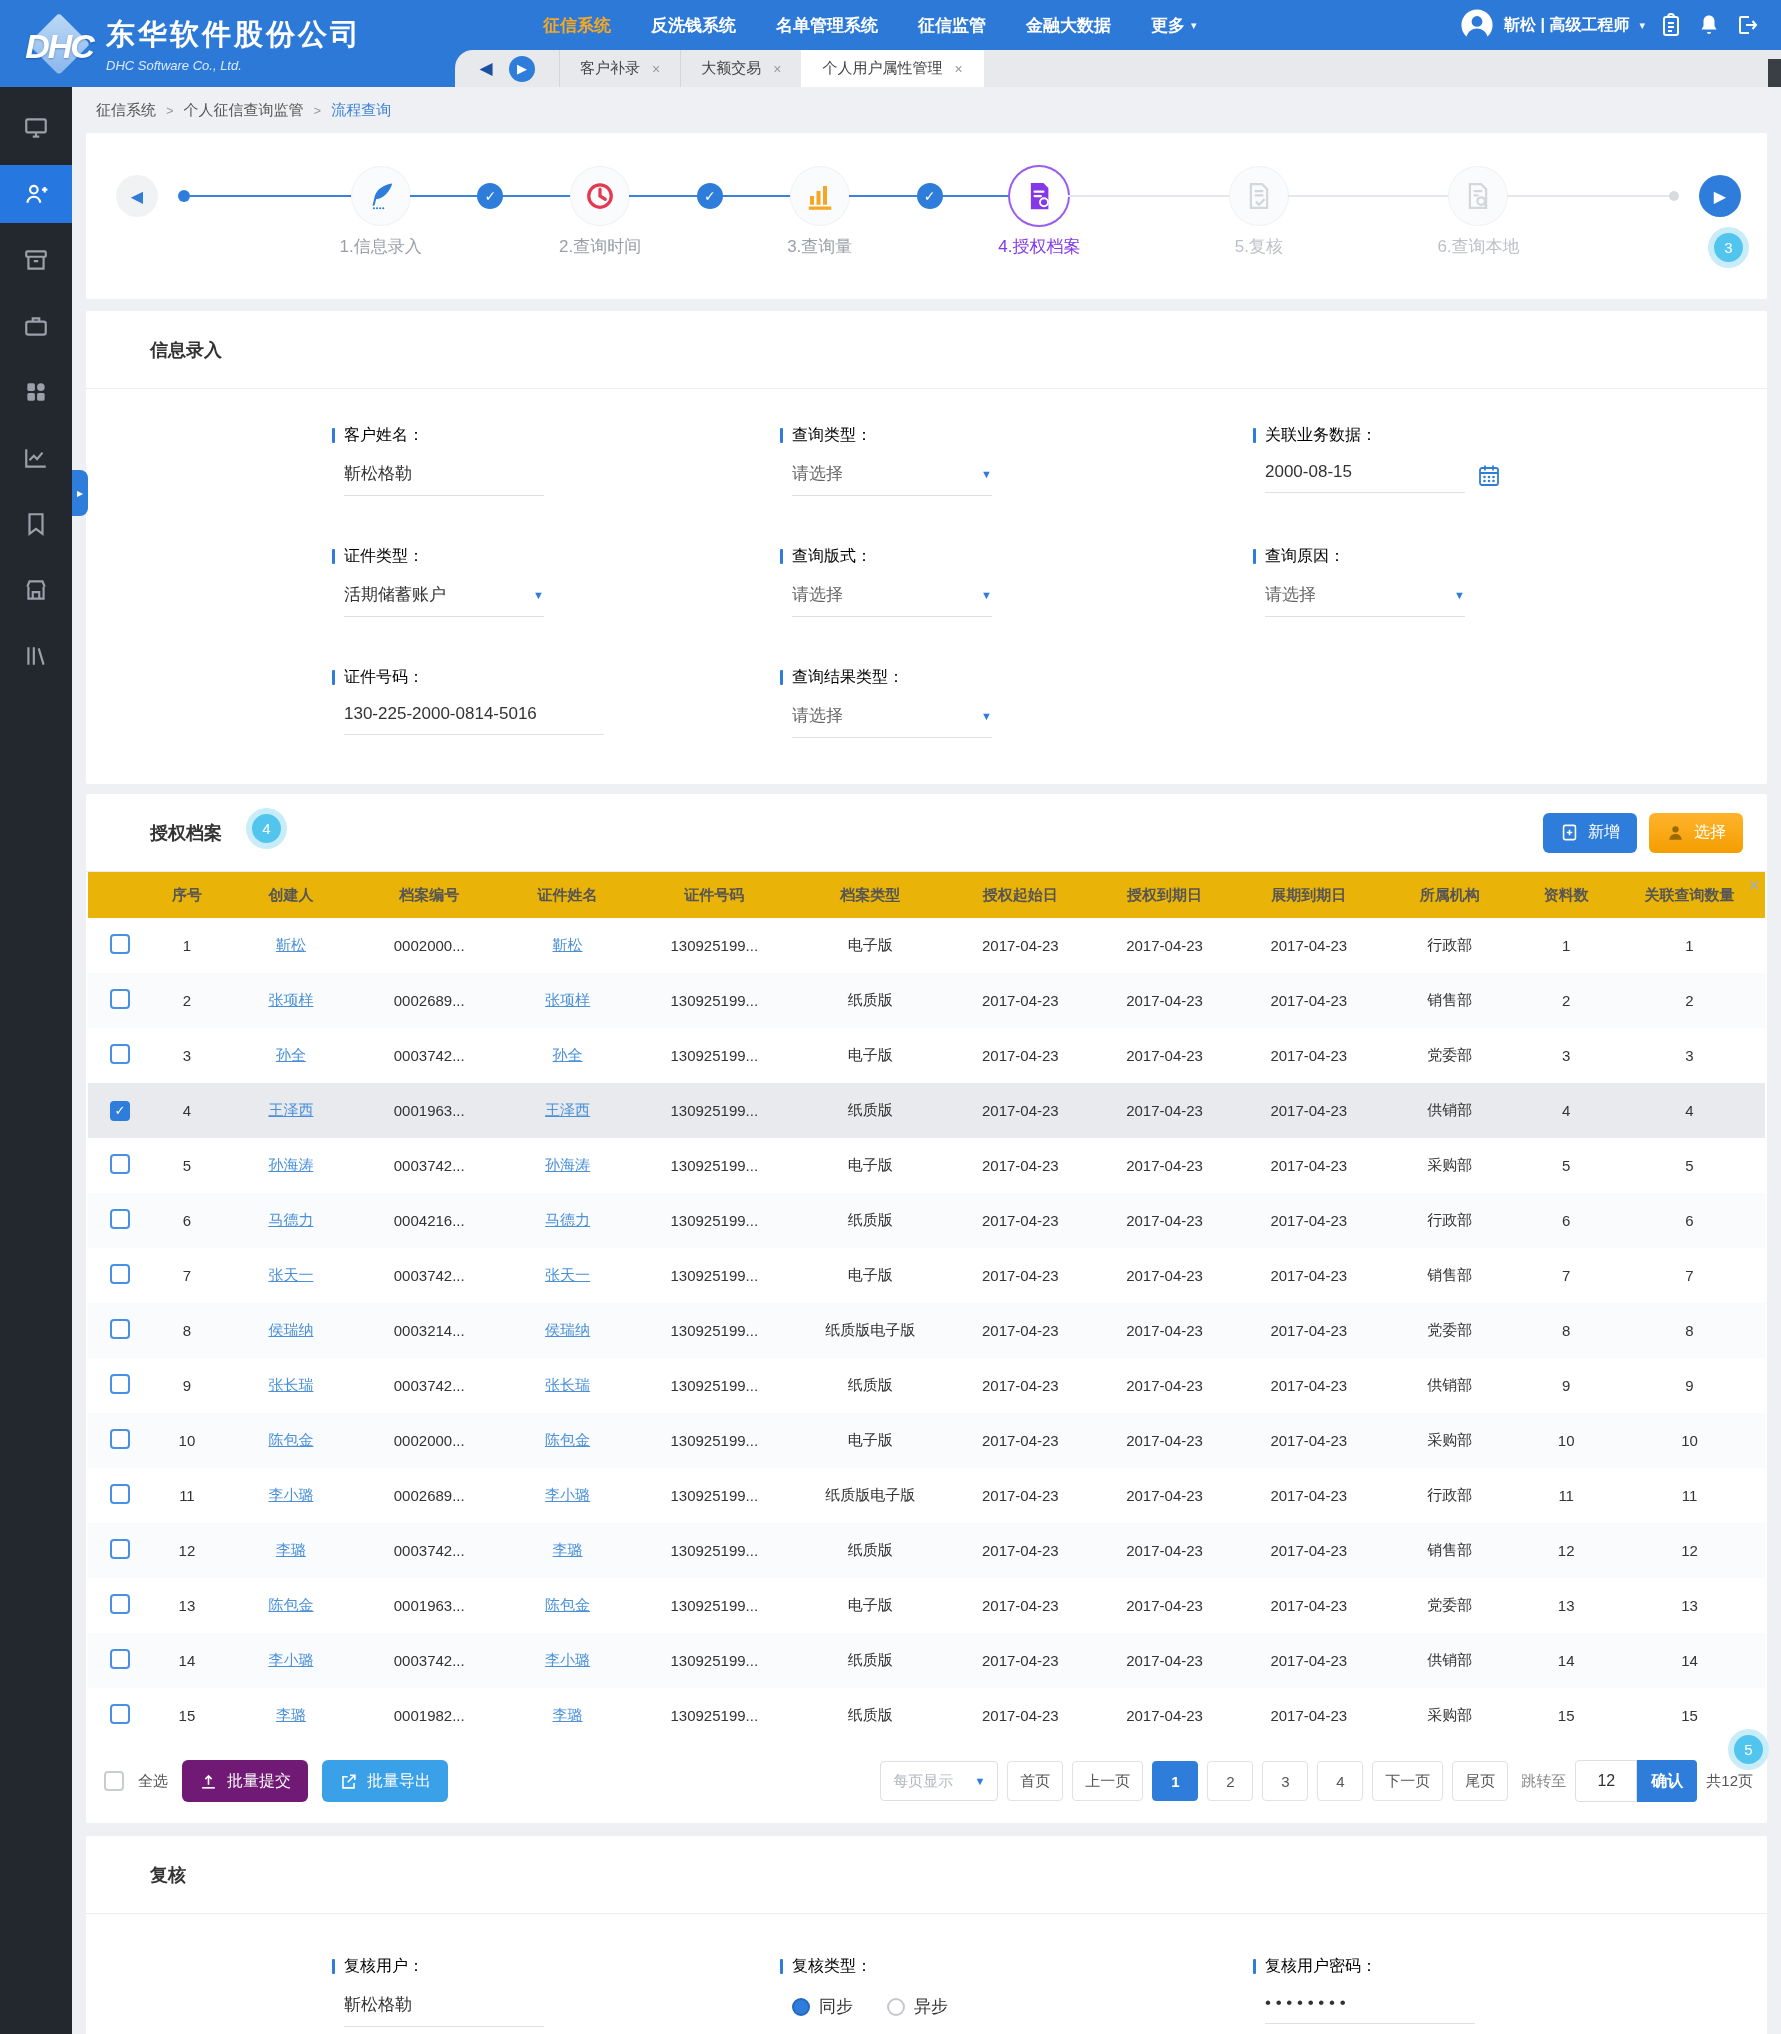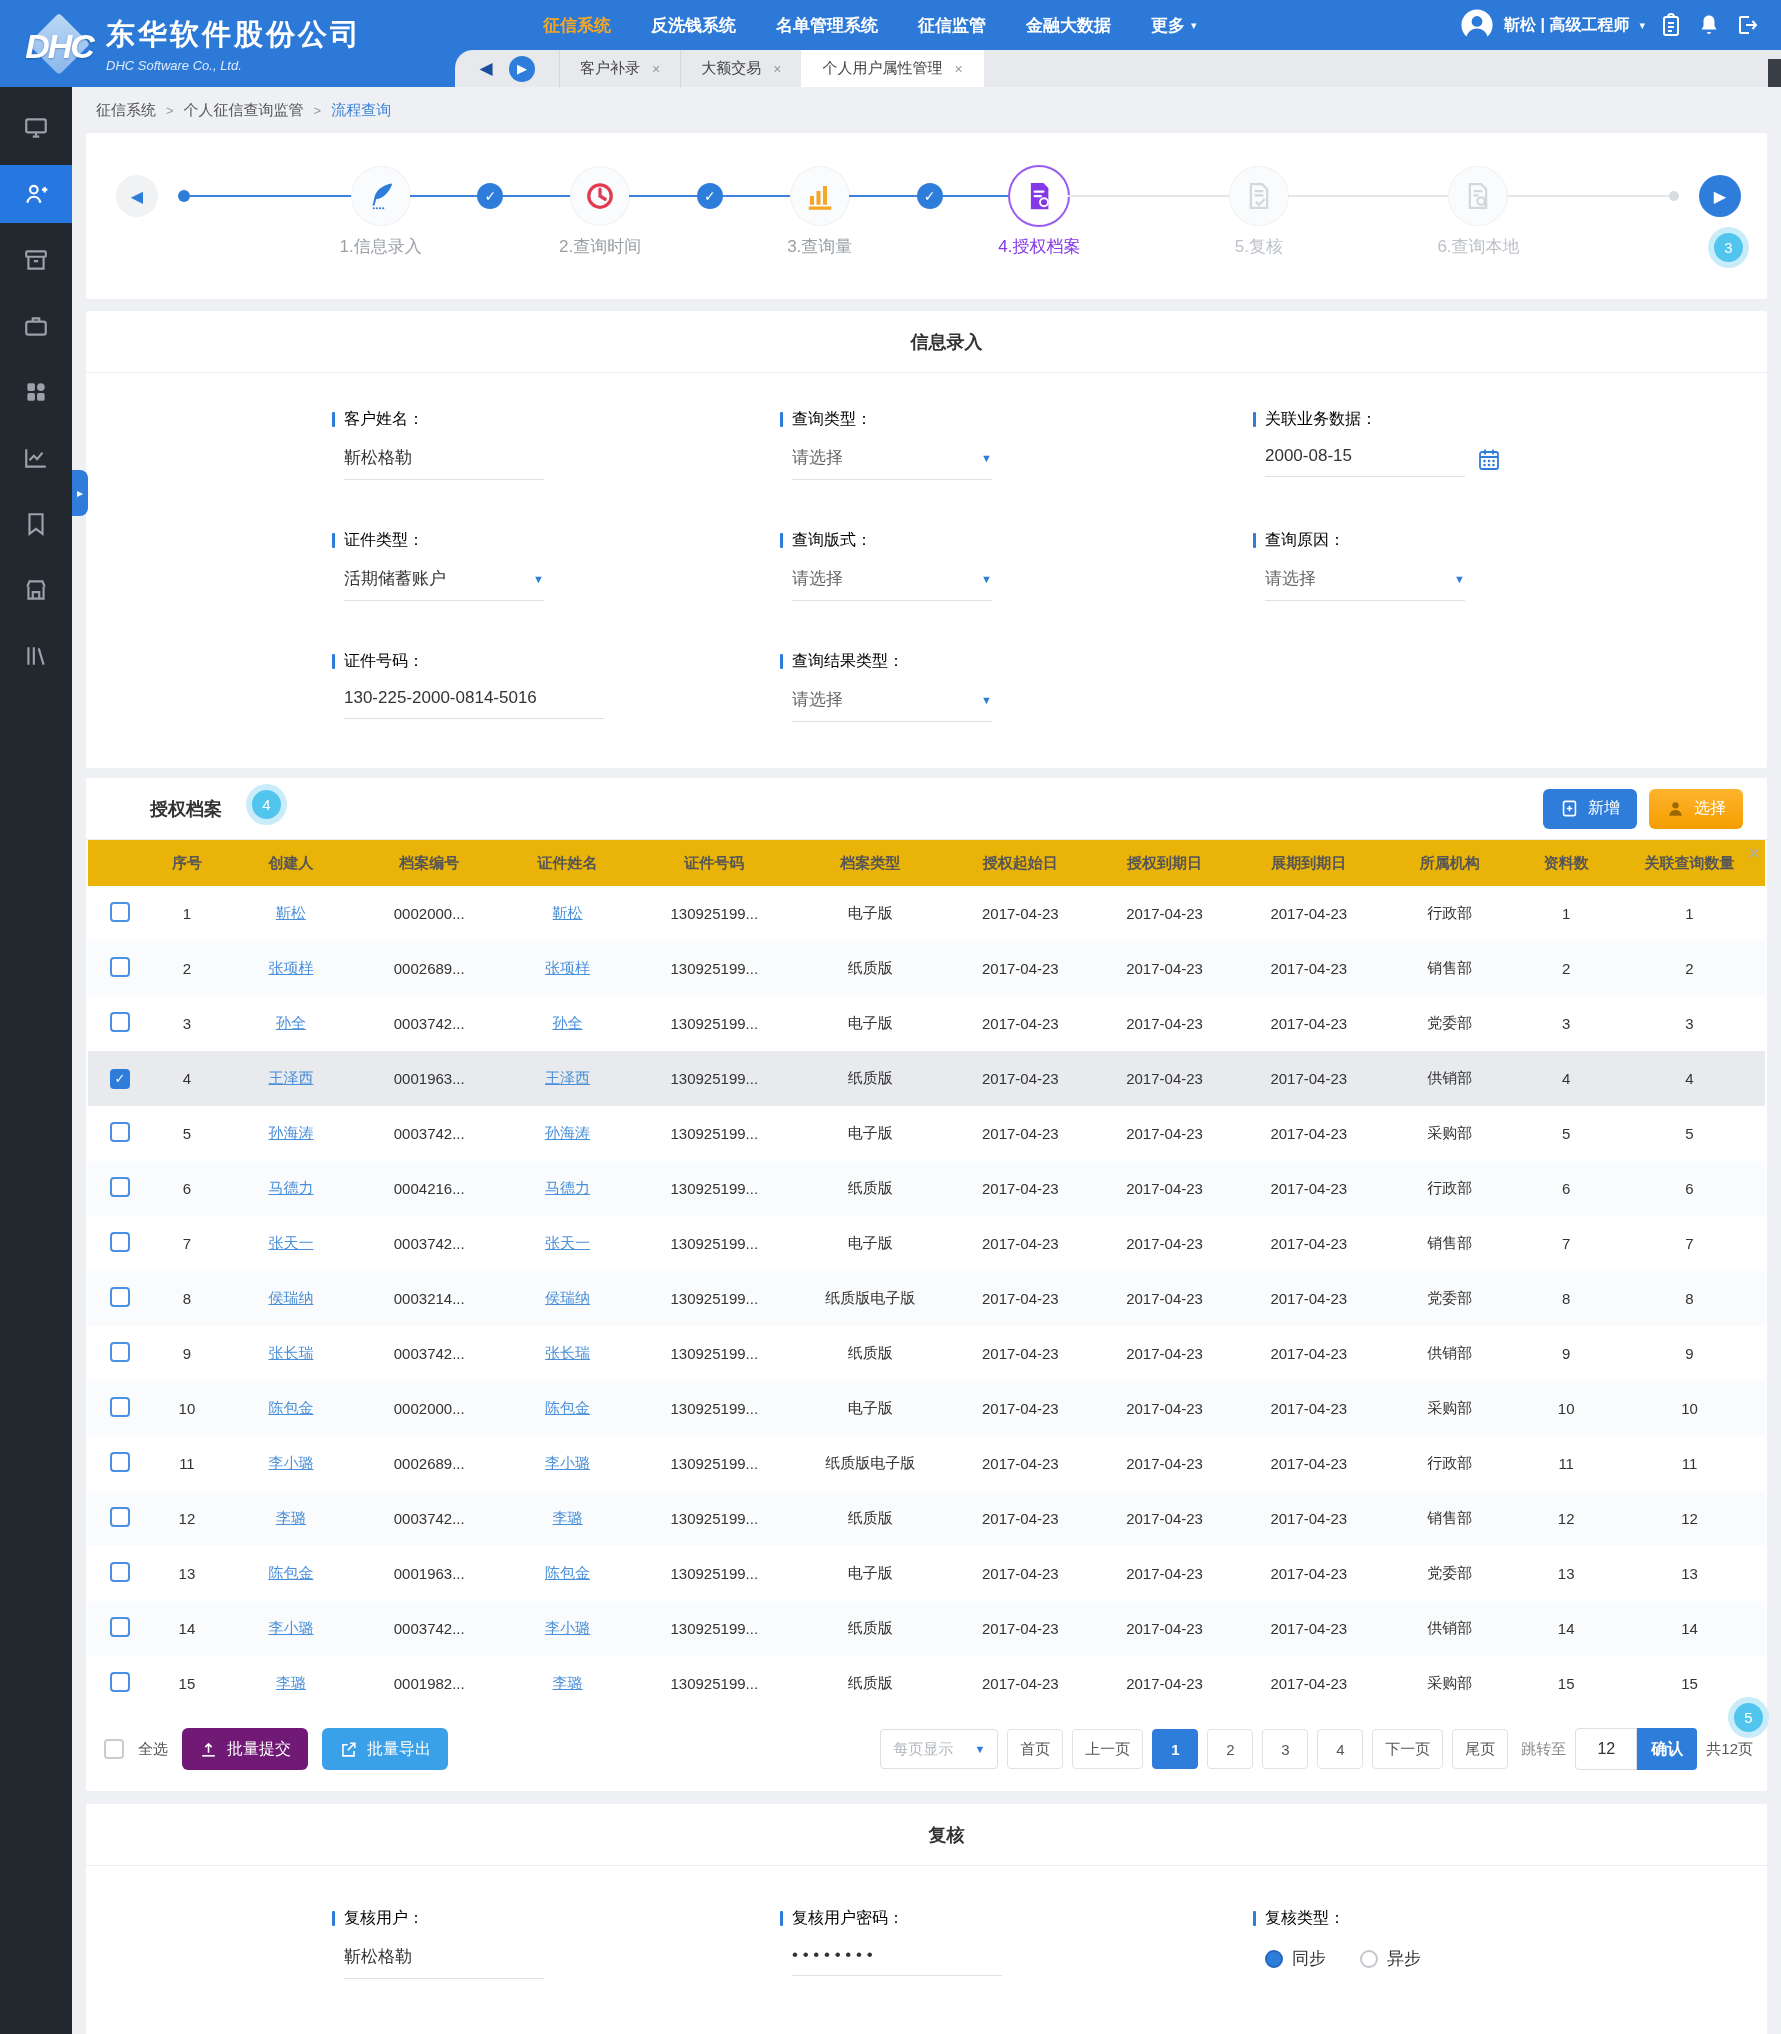--- a/index.html
+++ b/index.html
@@ -69,21 +69,21 @@
   .step .circ { width:58px; height:58px; border-radius:50%; background:#fafbfc; box-shadow:0 0 0 1px #f0f1f3; display:flex; align-items:center; justify-content:center; }
   .step.active .circ { background:#fff; box-shadow:0 0 0 2px #9a5cf0; }
   .step .icon { width:30px; height:30px; }
   .step .lbl { position:absolute; top:68px; left:50%; transform:translateX(-50%); white-space:nowrap; font-size:17px; color:#9aa0a6; }
   .step.todo .lbl { color:#bcc1c7; }
   .step.active .lbl { color:#8438e8; }
   .cyan-badge { width:29px; height:29px; border-radius:50%; background:#52c5ef; color:#fff; font-size:15px; display:flex; align-items:center; justify-content:center; box-shadow:0 0 0 6px #c9ecf9; }
   .stepper-badge { position:absolute; right:24px; top:100px; }
 
   
-  .sec-head { display:flex; align-items:center; height:62px; padding:0 24px; border-bottom:1px solid #ededf0; position:relative;justify-content:center; }
+  .sec-head { display:flex; align-items:center; height:78px; padding:0 24px; border-bottom:1px solid #ededf0; position:relative; }
   .sec-head .icon { width:26px; height:26px; }
   .sec-title { margin-left:14px; font-size:18px; color:#333; font-weight:bold; }
   .sec-badge { margin-left:30px; transform:translateY(-4px); }
 
   
   .form-grid { display:grid; grid-template-columns:448px 473px auto; row-gap:50px; padding:36px 0 46px 246px; }
   .f-label { display:flex; align-items:center; font-size:16px; color:#000000; }
   .f-label::before { content:''; width:3px; height:15px; background:#2f7ddb; margin-right:9px; border-radius:1px; }
   .f-row { display:flex; align-items:flex-end; gap:12px; margin-left:12px; }
   .f-value { margin-top:16px; width:200px; border-bottom:1px solid #e0e0e3; padding-bottom:10px; font-size:17px; color:#333; display:flex; align-items:center; justify-content:space-between; cursor:pointer; }
@@ -841,36 +841,36 @@
     <div class="review-grid">
       <div class="field">
         <div class="f-label">复核用户：</div>
         <div class="f-row">
             <div class="f-value">
               <span class="v">靳松格勒</span>
             </div>
           </div>
       </div>
       <div class="field">
-        <div class="f-label">复核用户密码：</div>
-        <div class="f-row">
-            <div class="f-value" style="width:210px;">
-              <span class="v">• • • • • • • •</span>
-            </div>
-          </div>
-      </div>
-      <div class="field">
         <div class="f-label">复核类型：</div>
         <div class="radio-row">
             <span class="radio sel">
               <span class="rdot"></span>
               <span>同步</span>
             </span>
             <span class="radio">
               <span class="rdot"></span>
               <span>异步</span>
             </span>
           </div>
       </div>
+      <div class="field">
+        <div class="f-label">复核用户密码：</div>
+        <div class="f-row">
+            <div class="f-value" style="width:210px;">
+              <span class="v">• • • • • • • •</span>
+            </div>
+          </div>
+      </div>
     </div>
   </div>
 
 </div>
 
 </body></html>

